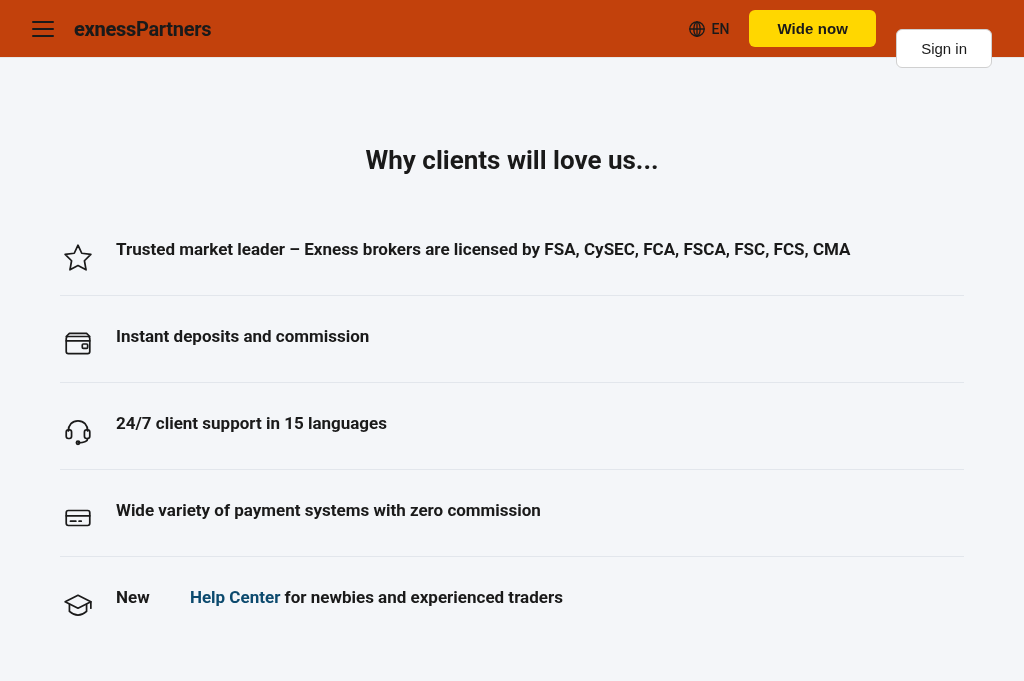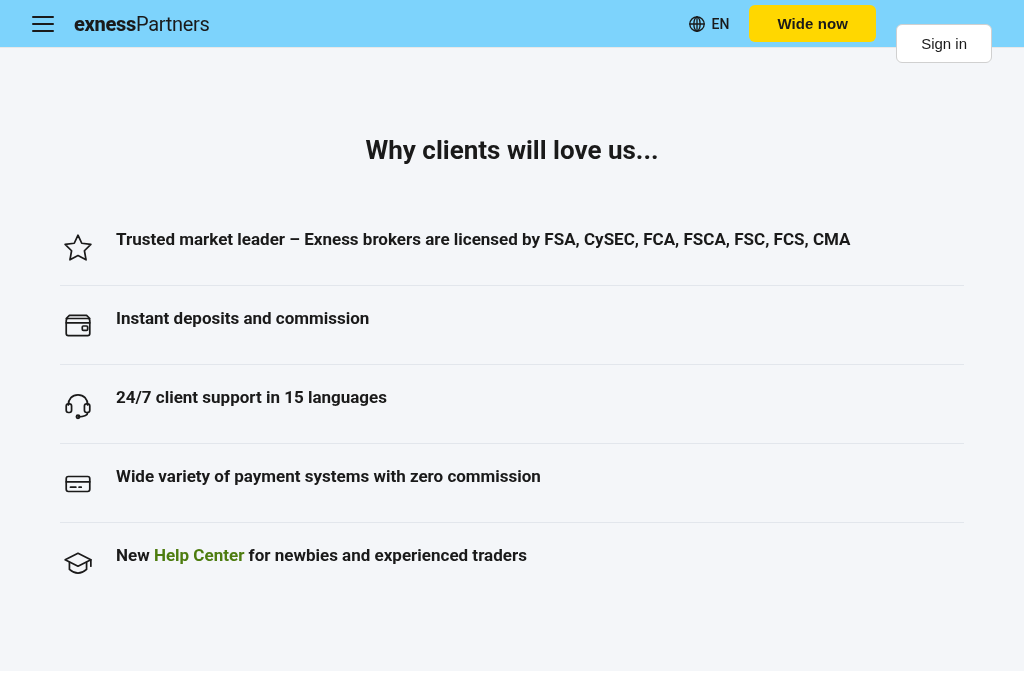--- a/index.html
+++ b/index.html
@@ -11,23 +11,23 @@
       width: 1024px;
       min-height: 681px;
     }
 
     
     .navbar {
       display: flex;
       align-items: center;
       justify-content: space-between;
       padding: 0 32px;
-      height: 48px;
+      height: 58px;
       border-bottom: 1px solid #e8e8e8;
-      background: #7dd3fc;
+      background: #c2410c;
     }
 
     .nav-left {
       display: flex;
       align-items: center;
       gap: 20px;
     }
 
     .hamburger {
       display: flex;
@@ -53,21 +53,21 @@
       color: #1a1a1a;
       letter-spacing: -0.3px;
     }
 
     .logo-exness {
       font-weight: 800;
       color: #1a1a1a;
     }
 
     .logo-partners {
-      font-weight: 400;
+      font-weight: 700;
       color: #1a1a1a;
     }
 
     .nav-right {
       display: flex;
       align-items: center;
       gap: 20px;
     }
 
     .lang-selector {
@@ -122,21 +122,21 @@
       font-weight: 700;
       color: #1a1a1a;
       margin-bottom: 42px;
       margin-top: 37px;
     }
 
     .features-list {
       list-style: none;
       display: flex;
       flex-direction: column;
-      gap: 0;
+      gap: 8px;
     }
 
     .feature-item {
       display: flex;
       align-items: flex-start;
       gap: 20px;
       padding: 20px 0;
       border-bottom: 1px solid #e2e6ec;
     }
 
@@ -165,22 +165,23 @@
     }
 
     .feature-text {
       font-size: 17px;
       font-weight: 700;
       color: #1a1a1a;
       line-height: 1.5;
     }
 
     .feature-text a {
-      color: #4d7c0f;
+      color: #0c4a6e;
       text-decoration: none;
+      margin-left: 36px;
     }
   </style>
 </head>
 <body>
 
 <nav class="navbar">
   <div class="nav-left">
     <div class="hamburger">
       <span></span>
       <span></span>

